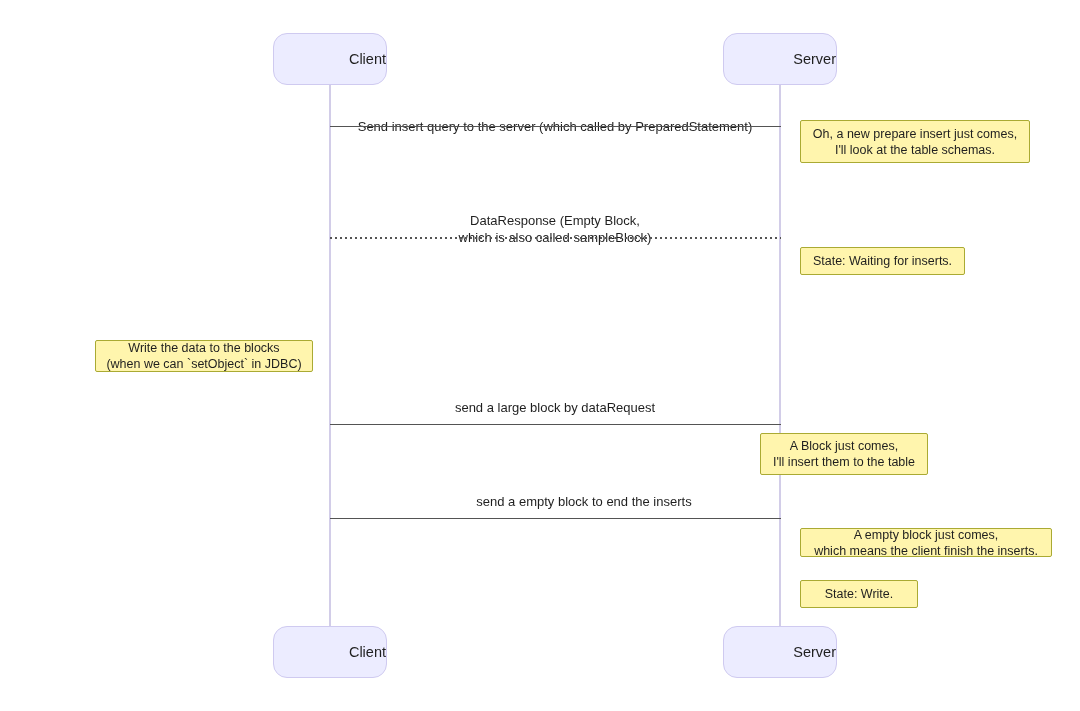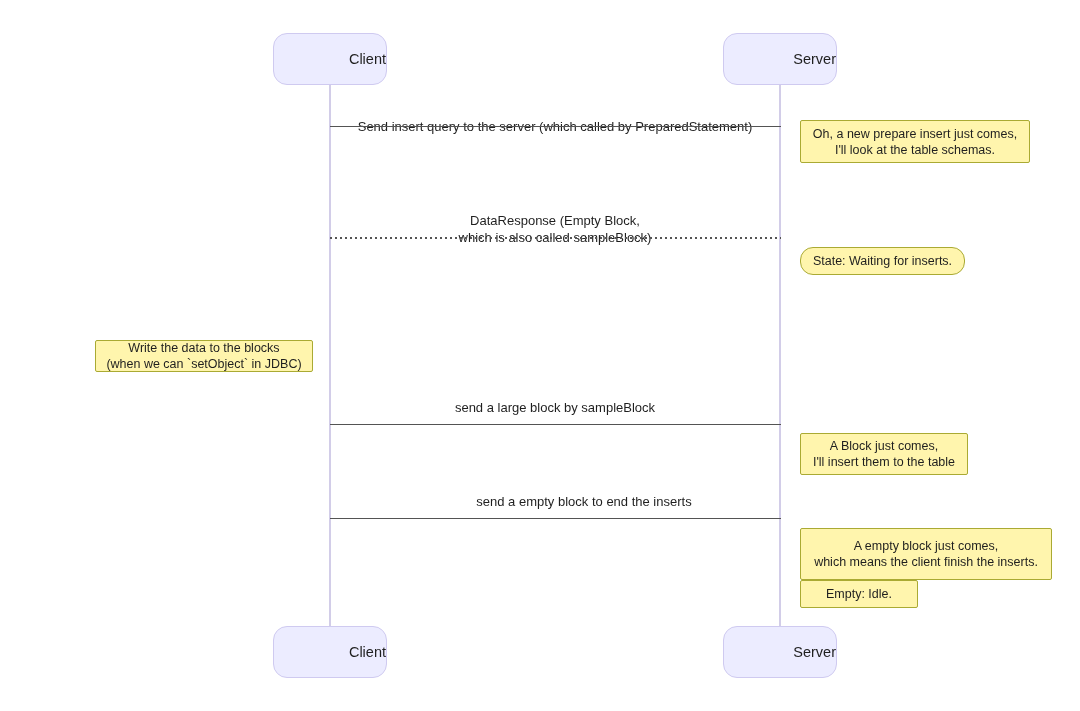--- a/index.html
+++ b/index.html
@@ -105,31 +105,31 @@
     <span>Server</span>
   </div>
 
   <div class="msg-text" style="top:101px;margin-top:17px;">Send insert query to the server (which called by PreparedStatement)</div>
   <div class="msg-line" style="top:126px;"></div>
 
   <div class="msg-text" style="top:192px;margin-top:20px;">DataResponse (Empty Block,
 which is also called sampleBlock)</div>
   <div class="msg-line dashed" style="top:237px;"></div>
 
-  <div class="msg-text" style="top:399px;">send a large block by sampleBlock</div>
+  <div class="msg-text" style="top:399px;">send a large block by dataRequest</div>
   <div class="msg-line" style="top:424px;"></div>
 
   <div class="msg-text" style="top:493px;padding-left:29px;">send a empty block to end the inserts</div>
   <div class="msg-line" style="top:518px;"></div>
 
   <div class="note" style="left:800px;top:120px;width:230px;height:43px;">Oh, a new prepare insert just comes,
 I'll look at the table schemas.</div>
-  <div class="note" style="left:800px;top:247px;width:165px;height:28px;border-radius:13px;">State: Waiting for inserts.</div>
-  <div class="note" style="left:800px;top:433px;width:168px;height:42px;">A Block just comes,
+  <div class="note" style="left:800px;top:247px;width:165px;height:28px;">State: Waiting for inserts.</div>
+  <div class="note" style="left:760px;top:433px;width:168px;height:42px;">A Block just comes,
 I'll insert them to the table</div>
-  <div class="note" style="left:800px;top:528px;width:252px;height:52px;">A empty block just comes,
+  <div class="note" style="left:800px;top:528px;width:252px;height:29px;">A empty block just comes,
 which means the client finish the inserts.</div>
-  <div class="note" style="left:800px;top:580px;width:118px;height:28px;">Empty: Idle.</div>
+  <div class="note" style="left:800px;top:580px;width:118px;height:28px;">State: Write.</div>
 
   <div class="note" style="left:95px;top:340px;width:218px;height:32px;">Write the data to the blocks
 (when we can `setObject` in JDBC)</div>
 
 </div>
 
 </body></html>

